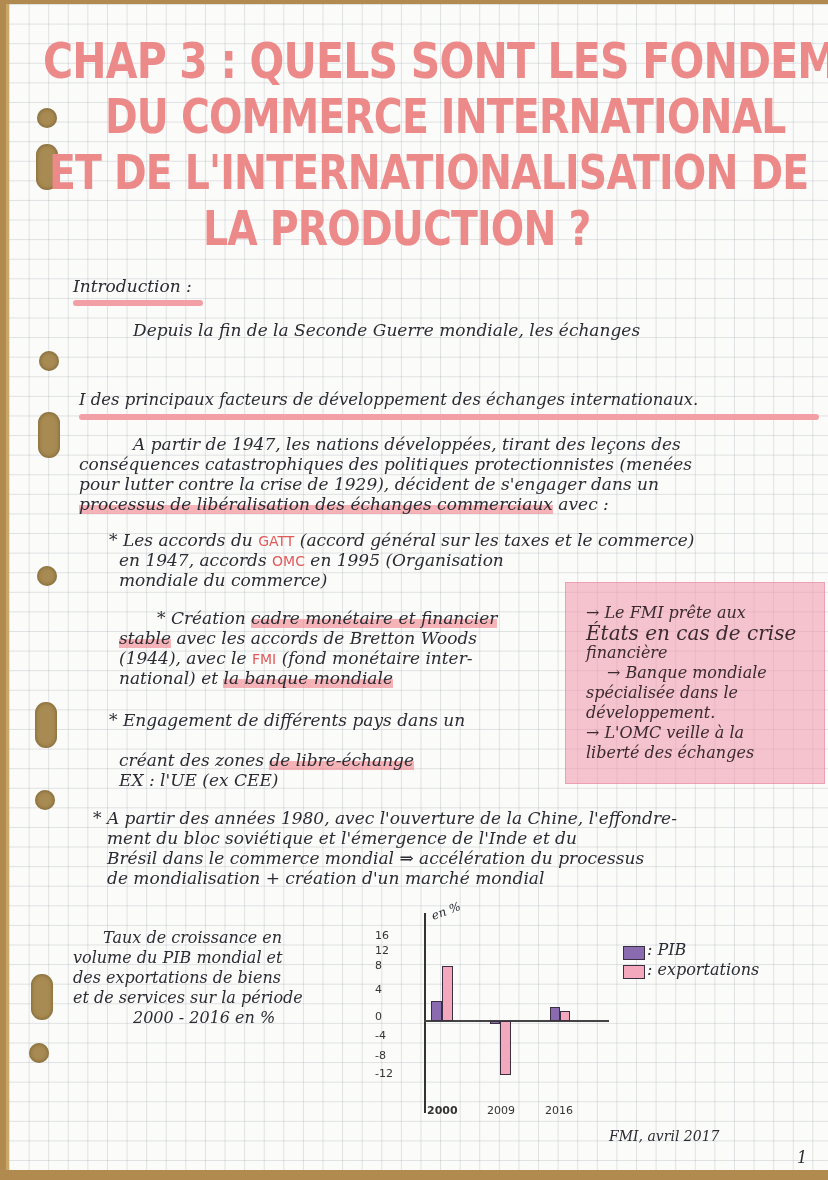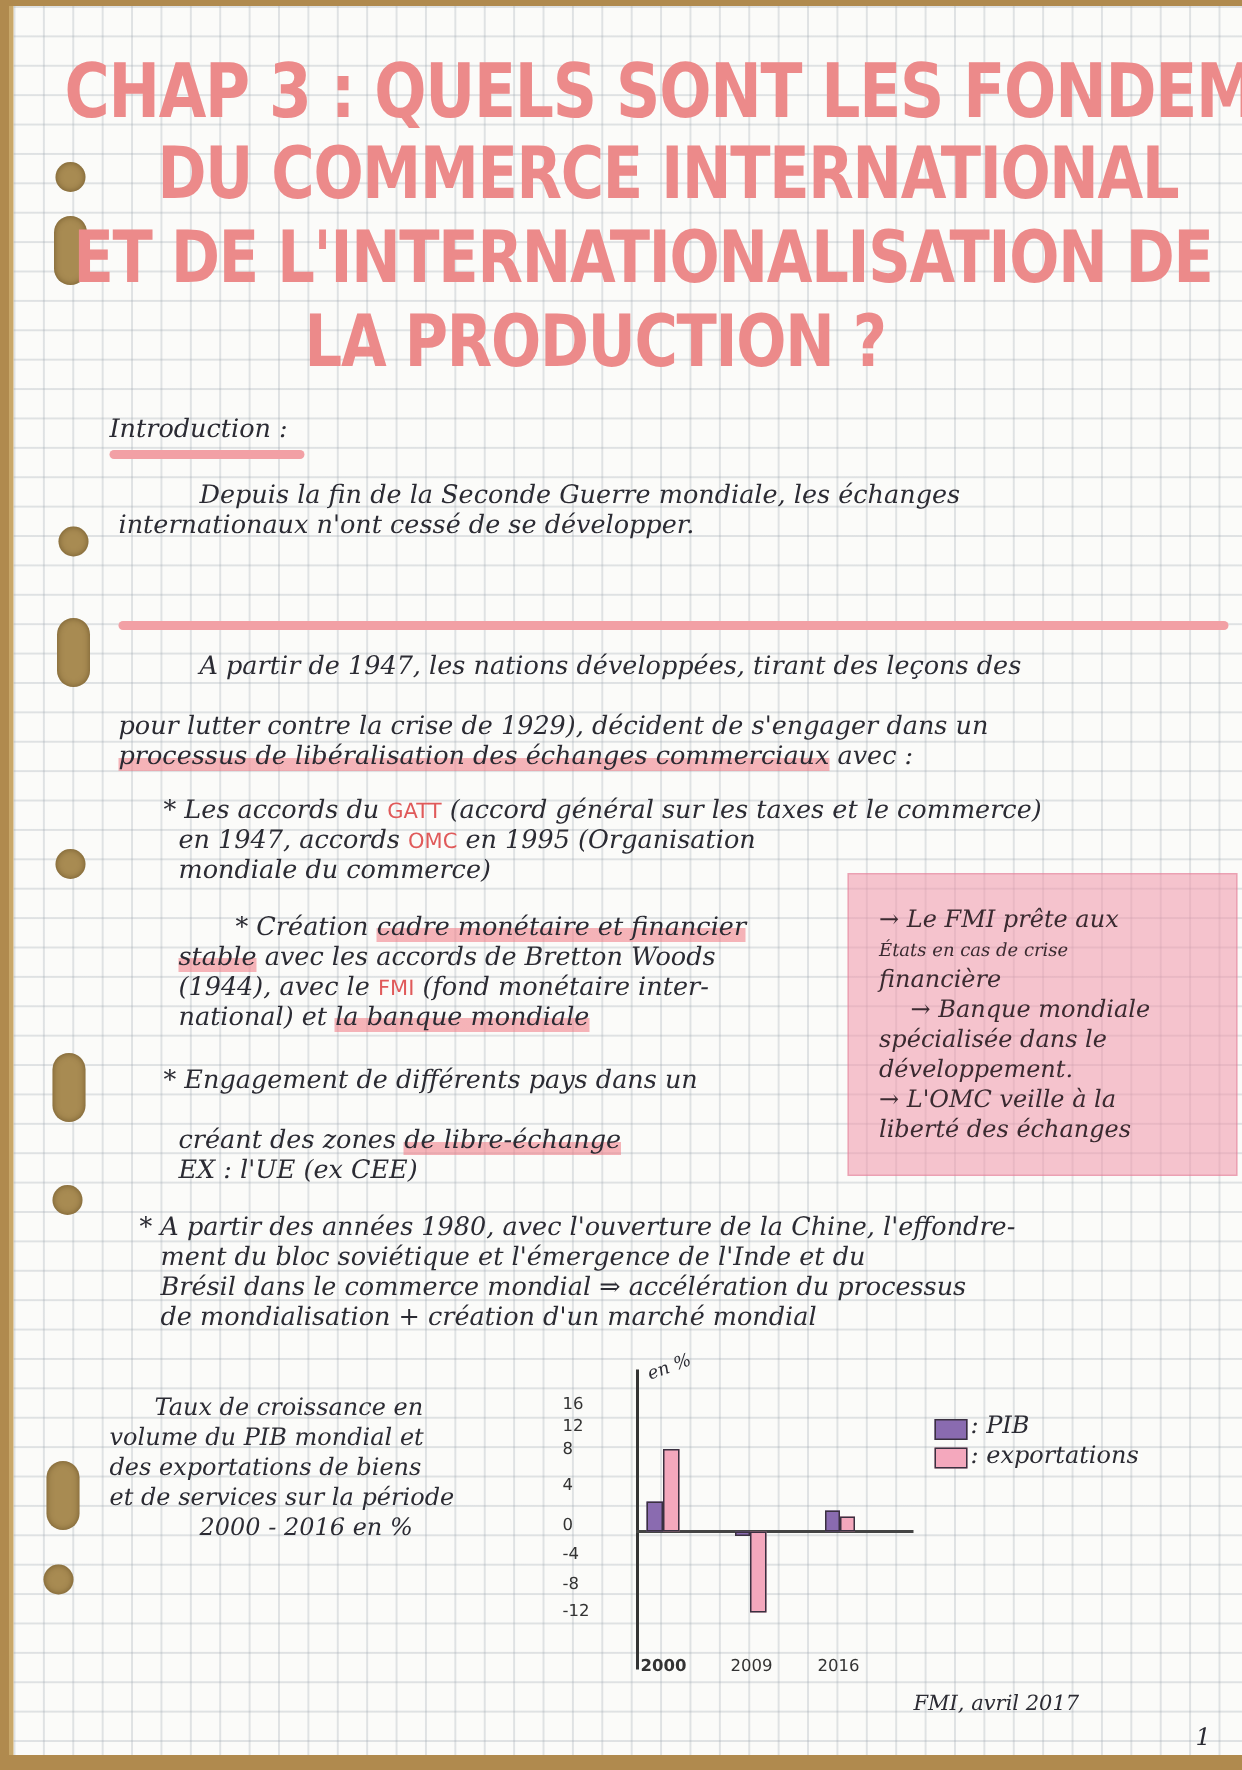--- a/index.html
+++ b/index.html
@@ -46,25 +46,26 @@
   <div class="hole" style="left:20px;top:1039px;width:20px;height:20px;"></div>
 
   <div class="title-line" style="left:34px;top:28px;font-size:50px;">CHAP 3 : QUELS SONT LES FONDEMENTS</div>
   <div class="title-line" style="left:96px;top:84px;font-size:48px;">DU COMMERCE INTERNATIONAL</div>
   <div class="title-line" style="left:40px;top:140px;font-size:48px;">ET DE L'INTERNATIONALISATION DE</div>
   <div class="title-line" style="left:194px;top:196px;font-size:48px;">LA PRODUCTION ?</div>
 
   <div class="hw" style="left:64px;top:272px;">Introduction :</div>
   <div class="ul" style="left:64px;top:296px;width:130px;"></div>
   <div class="hw" style="left:124px;top:316px;">Depuis la fin de la Seconde Guerre mondiale, les échanges</div>
-  <div class="hw" style="left:70px;top:336px;">internationaux n'ont cessé de se développer.</div>
 
+  <div class="hw" style="left:70px;top:386px;font-size:16.5px;">I des principaux facteurs de développement des échanges internationaux.</div>
   <div class="ul" style="left:70px;top:410px;width:740px;"></div>
 
   <div class="hw" style="left:124px;top:430px;">A partir de 1947, les nations développées, tirant des leçons des</div>
+  <div class="hw" style="left:70px;top:450px;">conséquences catastrophiques des politiques protectionnistes (menées</div>
   <div class="hw" style="left:70px;top:470px;">pour lutter contre la crise de 1929), décident de s'engager dans un</div>
   <div class="hw" style="left:100px;top:526px;">
     <span>* Les accords du </span><span class="red">GATT</span><span> (accord général sur les taxes et le commerce)</span>
   </div>
 
   <div class="hw" style="left:70px;top:490px;">
     <span class="hl">processus de libéralisation des échanges commerciaux</span><span> avec :</span>
   </div>
   <div class="hw" style="left:110px;top:546px;">
     <span>en 1947, accords </span><span class="red">OMC</span><span> en 1995 (Organisation</span>
@@ -85,21 +86,21 @@
   </div>
 
   <div class="hw" style="left:100px;top:706px;">* Engagement de différents pays dans un</div>
   <div class="hw" style="left:110px;top:746px;">
     <span>créant des zones </span><span class="hl">de libre-échange</span>
   </div>
   <div class="hw" style="left:110px;top:766px;">EX : l'UE (ex CEE)</div>
 
   <div class="pinkbox">
     <div class="hw" style="left:20px;top:20px;font-size:16px;">→ Le FMI prête aux</div>
-    <div class="hw" style="left:20px;top:40px;font-size:12px;">États en cas de crise</div>
+    <div class="hw" style="left:20px;top:40px;font-size:20px;">États en cas de crise</div>
     <div class="hw" style="left:20px;top:60px;font-size:16px;">financière</div>
     <div class="hw" style="left:20px;top:80px;font-size:16px;margin-left:21px;">→ Banque mondiale</div>
     <div class="hw" style="left:20px;top:100px;font-size:16px;">spécialisée dans le</div>
     <div class="hw" style="left:20px;top:120px;font-size:16px;">développement.</div>
     <div class="hw" style="left:20px;top:140px;font-size:16px;">→ L'OMC veille à la</div>
     <div class="hw" style="left:20px;top:160px;font-size:16px;">liberté des échanges</div>
   </div>
 
   <div class="hw" style="left:84px;top:804px;">* A partir des années 1980, avec l'ouverture de la Chine, l'effondre-</div>
   <div class="hw" style="left:98px;top:824px;">ment du bloc soviétique et l'émergence de l'Inde et du</div>

